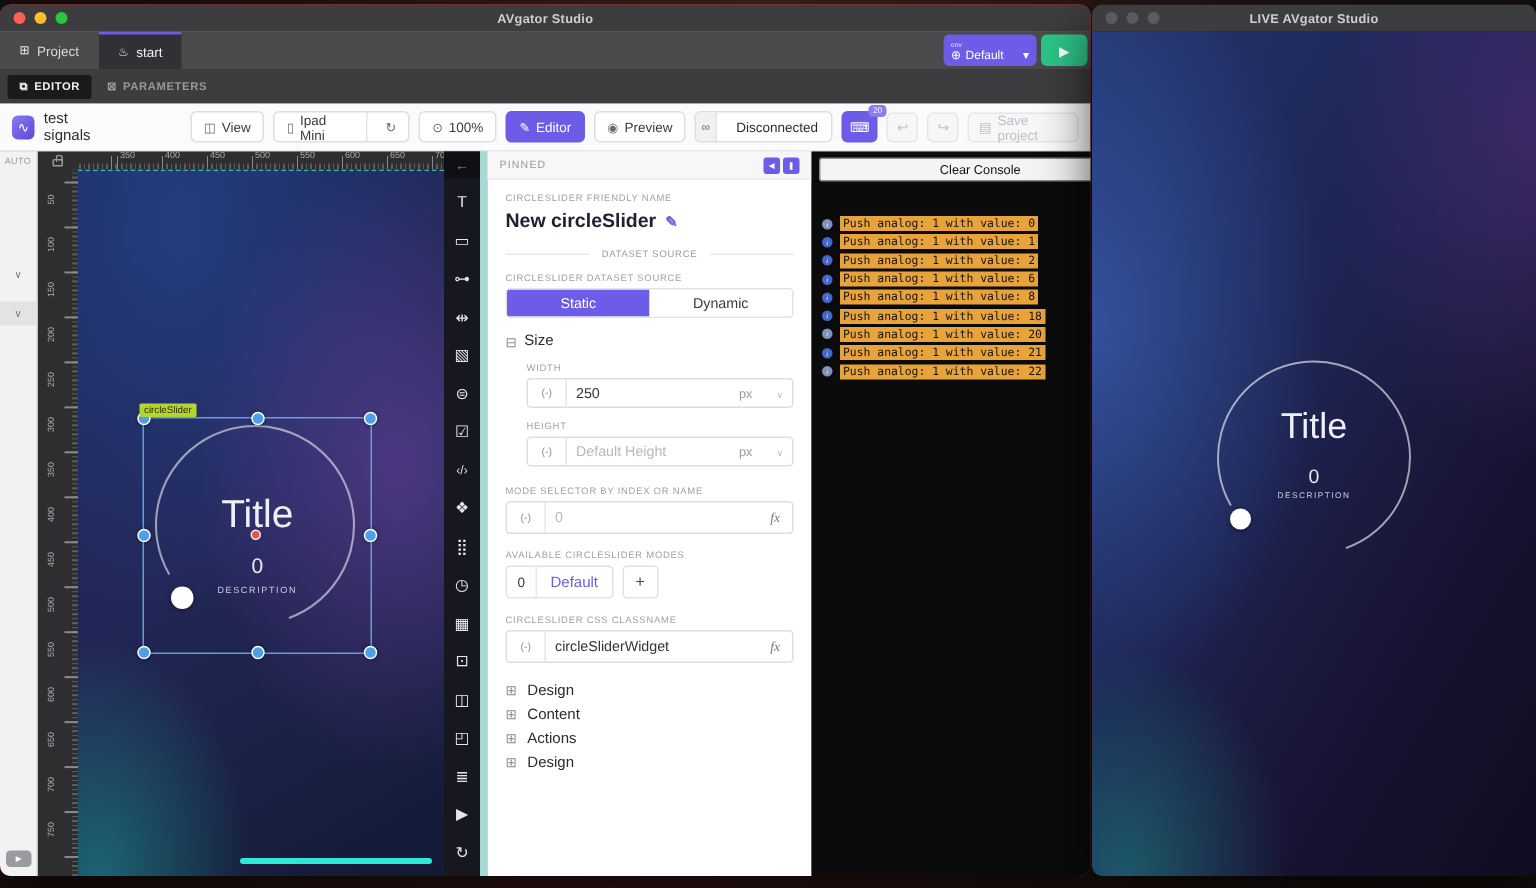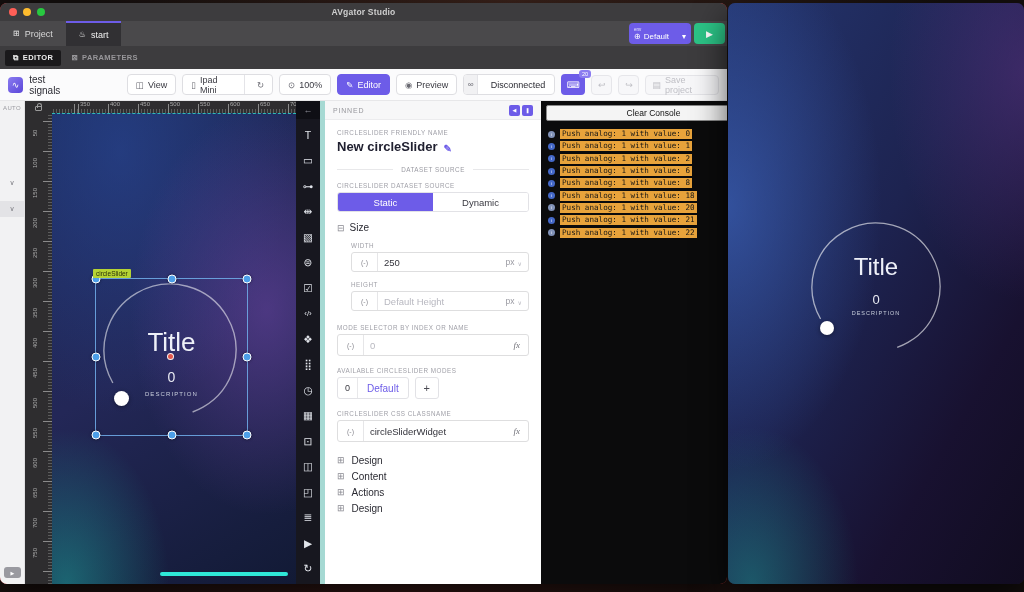--- a/index.html
+++ b/index.html
@@ -161,37 +161,37 @@
   .size-head { display:flex; align-items:center; gap:5px; margin-top:10px; font-size:10px; color:#2a2a32; }
   .size-head .sq { font-size:9px; color:#8a8a92; }
   .indent { margin-left:14px; }
   .input-row { display:flex; align-items:center; height:20px; border:1px solid #dededf; border-radius:3px;
     background:#fff; }
   .brace-cell { width:26px; align-self:stretch; border-right:1px solid #e6e6e8; color:#8a8a92;
     font-size:7px; display:flex; align-items:center; justify-content:center; flex:none; }
   .input-row input { flex:1; min-width:0; border:0; outline:none; font-size:9.5px; color:#33333b;
     padding:0 6px; font-family:"Liberation Sans",sans-serif; background:transparent; }
   .input-row input::placeholder { color:#b8b8c0; }
-  .unit { display:flex; align-items:flex-end; gap:3px; font-size:8.5px; color:#9a9aa2; padding-right:6px; }
+  .unit { display:flex; align-items:flex-end; gap:16px; font-size:8.5px; color:#9a9aa2; padding-right:6px; }
   .unit .car { font-size:6px; color:#b8b8c0; }
   .fx-cell { font-size:9px; font-style:italic; font-family:"Liberation Serif",serif; color:#72727a;
     padding:0 8px; }
   .modes-row { display:flex; gap:6px; margin-top:3px; }
   .chip { display:flex; align-items:center; height:22px; border:1px solid #e2e2e6; border-radius:3px; }
   .chip .idx { width:20px; align-self:stretch; display:flex; align-items:center; justify-content:center;
     font-size:9px; color:#3a3a42; border-right:1px solid #e8e8ea; }
   .chip .mname { padding:0 9px; font-size:10px; color:var(--accent,#6d5ce8); }
   .add-btn { width:24px; height:22px; border:1px solid #e2e2e6; border-radius:3px; display:flex;
     align-items:center; justify-content:center; font-size:11px; color:#4a4a52; }
   .sections { margin-top:10px; }
   .sect-row { display:flex; align-items:center; gap:7px; height:16px; font-size:10px; color:#2a2a32; }
   .sect-row .sq { font-size:9px; color:#8a8a92; }
   
   .console { width:225px; background:#0b0b0c; flex:none; display:flex; flex-direction:column;
-    padding:4px 5px; }
+    padding:4px 5px;gap:15px; }
   .clear-btn { height:16px; background:#f4f4f4; border:1px solid #8a8a8a; border-radius:2px;
     font-size:8.5px; color:#111; display:flex; align-items:center; justify-content:center; flex:none; }
   .log-list { margin-top:7px; }
   .log-row { display:flex; align-items:center; gap:5px; height:12.3px; padding-left:2px; }
   .log-info { width:7px; height:7px; border-radius:50%; background:var(--info_blue,#4468c8); color:#fff;
     font-size:4.5px; display:flex; align-items:center; justify-content:center; flex:none;
     font-family:"Liberation Serif",serif; font-style:italic; }
   .log-row:nth-child(1) .log-info, .log-row:nth-child(7) .log-info, .log-row:nth-child(9) .log-info
     { background:#8192b8; }
   .log-text { font-family:"DejaVu Sans Mono",monospace; font-size:7.6px; line-height:10px;
@@ -573,20 +573,28 @@
           <div class="log-row">
           <span class="log-info">i</span>
           <span class="log-text">Push analog: 1 with value: 22</span>
         </div>
         </div>
     </div>
   </div>
 </div>
 
 <div class="window" id="live-win">
+  <div class="titlebar">
+    <div class="lights">
+      <span class="light l-gray"></span>
+      <span class="light l-gray"></span>
+      <span class="light l-gray"></span>
+    </div>
+    <span class="t-title">LIVE AVgator Studio</span>
+  </div>
   <div class="live-content">
     <svg class="arc-svg" style="left:78px; top:214px; position:absolute;" width="140" height="140" viewBox="0 0 140 140">
       <circle cx="70" cy="70" r="64" fill="none" stroke="rgba(255,255,255,0.6)" stroke-width="1.3" stroke-dasharray="313 90" transform="rotate(150 70 70)"></circle>
     </svg>
     <div class="lv-title" style="top:250px; font-size:24px;">Title</div>
     <div class="lv-value" style="top:289px; font-size:13px;">0</div>
     <div class="lv-desc" style="top:307px; font-size:5.5px;">DESCRIPTION</div>
     <div class="knob" style="left:92px; top:318px; width:14px; height:14px; position:absolute;"></div>
   </div>
 </div>

